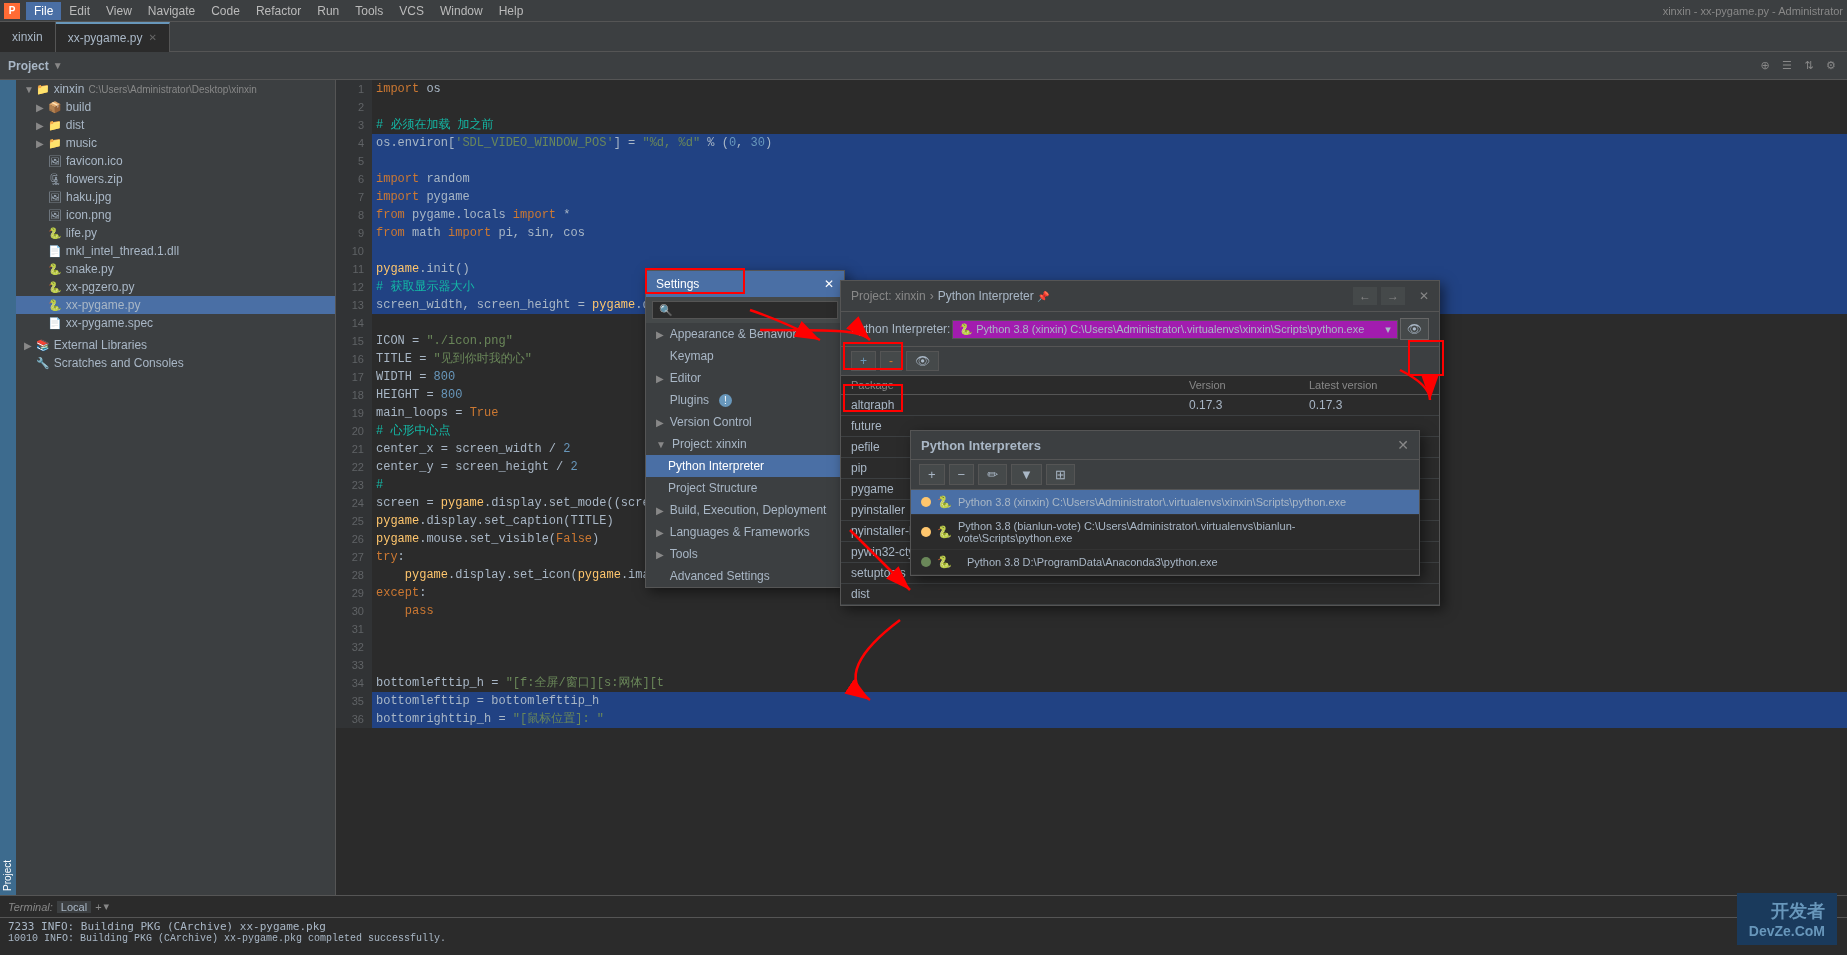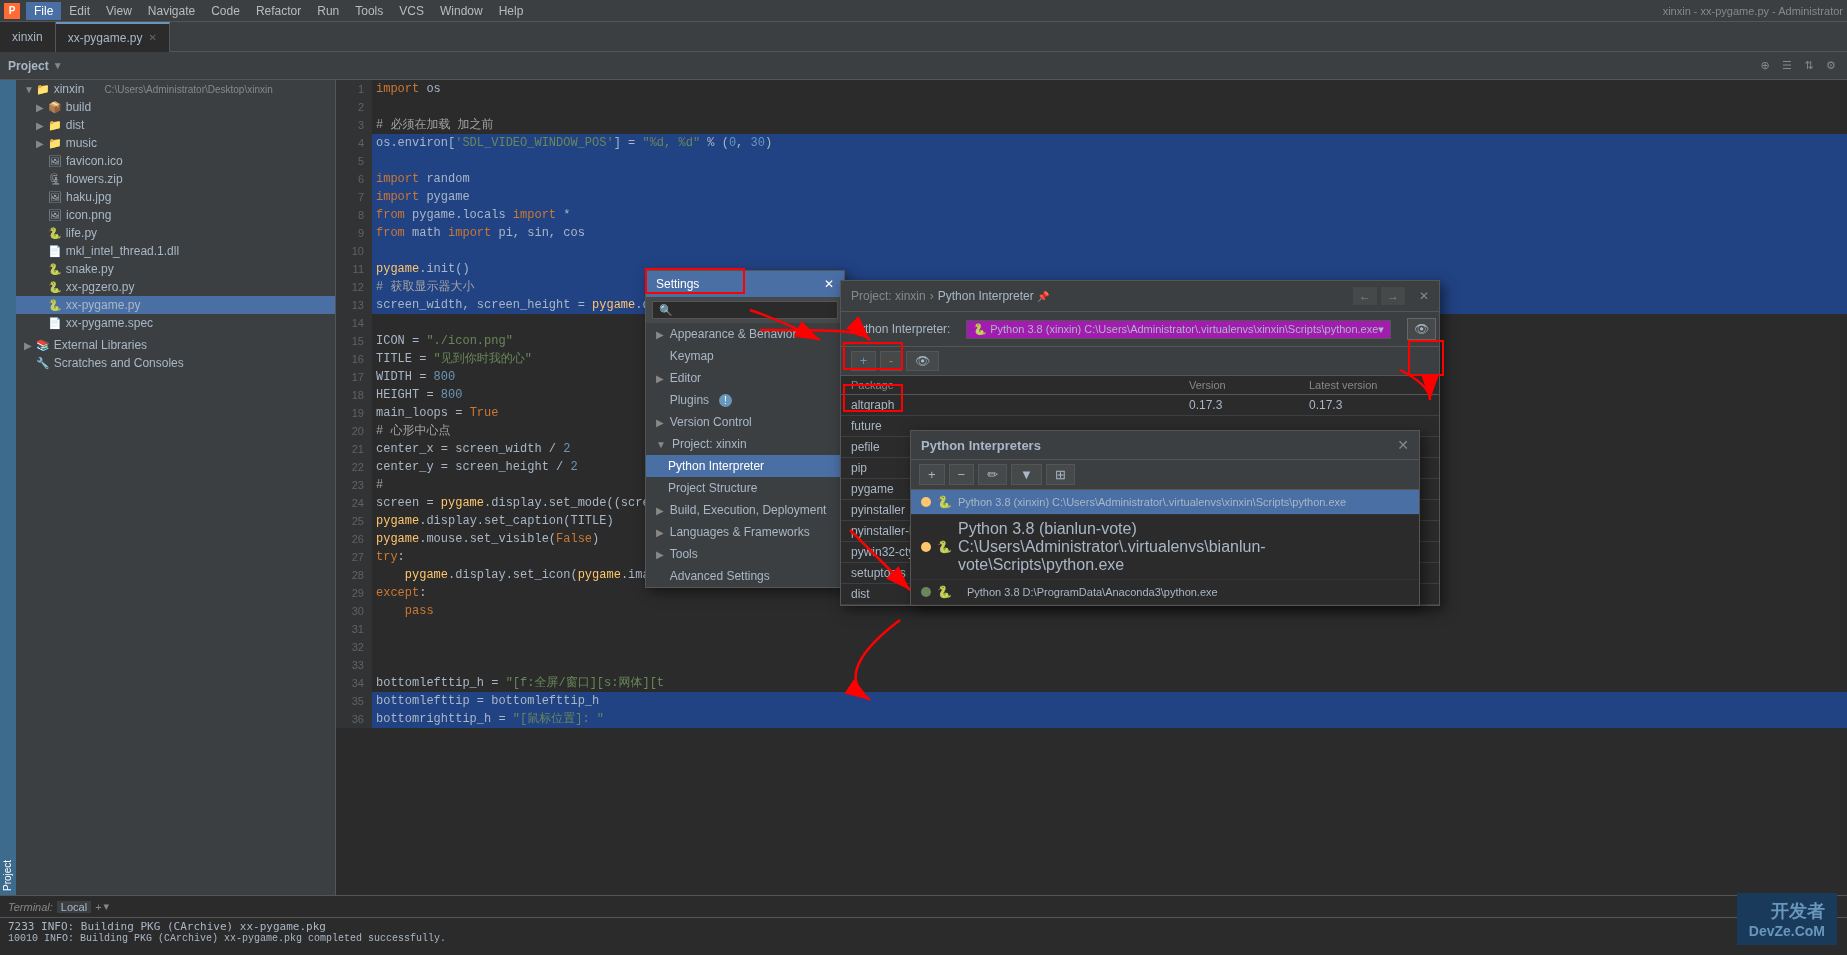--- a/index.html
+++ b/index.html
@@ -33,42 +33,42 @@
     .tree-indent-1 { padding-left: 20px; }
 
     
     .code-area { flex: 1; background: #2b2b2b; overflow: hidden; position: relative; }
     .code-line { display: flex; min-height: 18px; line-height: 18px; }
     .line-num { width: 36px; text-align: right; padding-right: 8px; color: #606366; font-size: 11px; flex-shrink: 0; background: #313335; }
     .line-content { padding-left: 4px; font-family: 'Courier New', monospace; font-size: 12px; color: #a9b7c6; white-space: pre; }
     .kw { color: #cc7832; }
     .str { color: #6a8759; }
     .fn { color: #ffc66d; }
-    .cm { color: #a3a3a3; }
+    .cm { color: #14b8a6; }
     .num { color: #6897bb; }
     .code-selected { background: #214283; }
 
     
     .vertical-label { writing-mode: vertical-rl; transform: rotate(180deg); background: #3d6b8e; color: white; font-size: 10px; padding: 4px 2px; width: 16px; cursor: pointer; }
     .settings-dialog { position: absolute; top: 270px; left: 645px; width: 200px; background: #3c3f41; border: 1px solid #555; z-index: 200; box-shadow: 4px 4px 12px rgba(0,0,0,0.5); }
     .settings-title { background: #4a6fa5; color: white; padding: 6px 10px; font-size: 12px; display: flex; align-items: center; justify-content: space-between; }
     .settings-search { padding: 4px 6px; background: #45494a; border-top: none; }
     .settings-search input { width: 100%; background: #2b2b2b; border: 1px solid #555; color: #a9b7c6; padding: 2px 6px; font-size: 11px; }
     .settings-item { padding: 4px 10px; cursor: pointer; color: #a9b7c6; font-size: 12px; display: flex; align-items: center; gap: 6px; }
     .settings-item.active { background: #4a6fa5; color: white; }
     .settings-item .arrow { color: #888; font-size: 10px; }
 
     
     .interpreter-panel { position: absolute; top: 280px; left: 840px; width: 600px; background: #3c3f41; border: 1px solid #555; z-index: 200; box-shadow: 4px 4px 12px rgba(0,0,0,0.5); }
     .panel-header { background: #3c3f41; border-bottom: 1px solid #555; padding: 6px 10px; display: flex; align-items: center; gap: 6px; }
     .panel-breadcrumb { color: #888; font-size: 12px; display: flex; align-items: center; gap: 4px; }
     .panel-breadcrumb .current { color: #a9b7c6; }
     .panel-nav { margin-left: auto; display: flex; gap: 4px; }
     .panel-nav-btn { background: #45494a; border: none; color: #888; padding: 2px 6px; cursor: pointer; font-size: 12px; }
-    .interpreter-row { display: flex; align-items: center; padding: 6px 10px; border-bottom: 1px solid #555; gap: 16px; }
+    .interpreter-row { display: flex; align-items: center; padding: 6px 10px; border-bottom: 1px solid #555; gap: 2px; }
     .interpreter-label { color: #a9b7c6; font-size: 12px; white-space: nowrap; }
     .interpreter-select { flex: 1; background: #a21caf; border: 1px solid #555; color: #a9b7c6; padding: 2px 6px; font-size: 11px; display: flex; align-items: center; justify-content: space-between; cursor: pointer; }
     .gear-btn { background: #45494a; border: 1px solid #666; padding: 3px 6px; cursor: pointer; color: #a9b7c6; font-size: 12px; }
     .package-toolbar { display: flex; align-items: center; padding: 4px 10px; gap: 4px; border-bottom: 1px solid #555; }
     .pkg-btn { background: #45494a; border: 1px solid #555; color: #a9b7c6; padding: 2px 8px; cursor: pointer; font-size: 12px; }
     .pkg-btn.add { color: #6897bb; }
     .pkg-btn.remove { color: #cc7832; }
     .packages-table { background: #2b2b2b; }
     .pkg-header { display: flex; padding: 3px 10px; border-bottom: 1px solid #555; color: #888; font-size: 11px; }
     .pkg-col-name { flex: 1; }
@@ -135,21 +135,21 @@
 
 <div style="display:flex; height: calc(955px - 22px - 30px - 28px - 60px); position:relative;">
 
   <div class="vertical-label">Project</div>
 
   <div class="sidebar">
     <div class="tree-item">
       <span class="tree-arrow">▼</span>
       <span class="tree-icon">📁</span>
       <span>xinxin</span>
-      <span style="color:#888;font-size:10px;margin-left:20px;">C:\Users\Administrator\Desktop\xinxin</span>
+      <span style="color:#888;font-size:10px;margin-left:4px;">C:\Users\Administrator\Desktop\xinxin</span>
     </div>
     <div class="tree-item tree-indent-1">
       <span class="tree-arrow">▶</span>
         <span class="tree-icon" style="color:#6897bb;">📦</span>
         <span>build</span>
     </div>
     <div class="tree-item tree-indent-1">
       <span class="tree-arrow">▶</span>
         <span class="tree-icon" style="color:#6897bb;">📁</span>
         <span>dist</span>
@@ -542,21 +542,21 @@
   </div>
   <div class="interpreter-list">
     <div class="interp-item selected">
       <span class="interp-dot dot-yellow"></span>
       <span>🐍</span>
       <span style="font-size:11px;">Python 3.8 (xinxin) C:\Users\Administrator\.virtualenvs\xinxin\Scripts\python.exe</span>
     </div>
     <div class="interp-item">
       <span class="interp-dot dot-yellow"></span>
       <span>🐍</span>
-      <span style="font-size:16px;">Python 3.8 (bianlun-vote) C:\Users\Administrator\.virtualenvs\bianlun-vote\Scripts\python.exe</span>
+      <span style="font-size:11px;">Python 3.8 (bianlun-vote) C:\Users\Administrator\.virtualenvs\bianlun-vote\Scripts\python.exe</span>
     </div>
     <div class="interp-item">
       <span class="interp-dot dot-green"></span>
       <span>🐍</span>
       <span style="font-size:11px;padding-left:9px;">Python 3.8 D:\ProgramData\Anaconda3\python.exe</span>
     </div>
   </div>
 </div>
 
 <svg style="position:absolute;top:0;left:0;width:100%;height:100%;pointer-events:none;z-index:450;">

